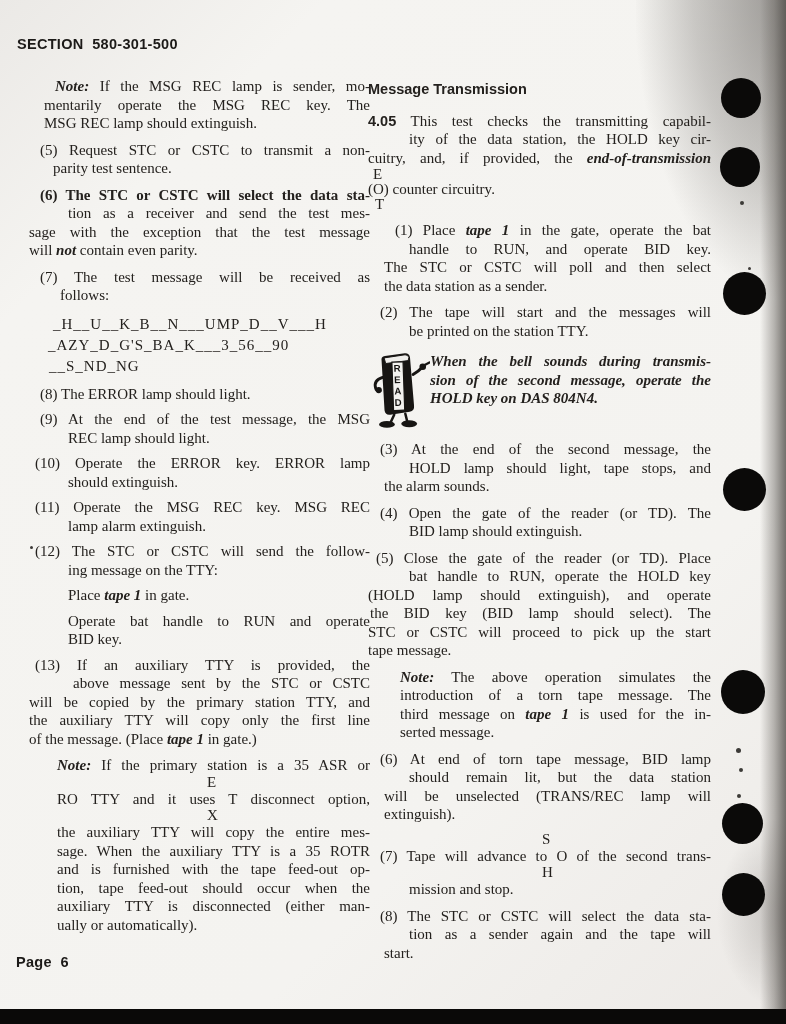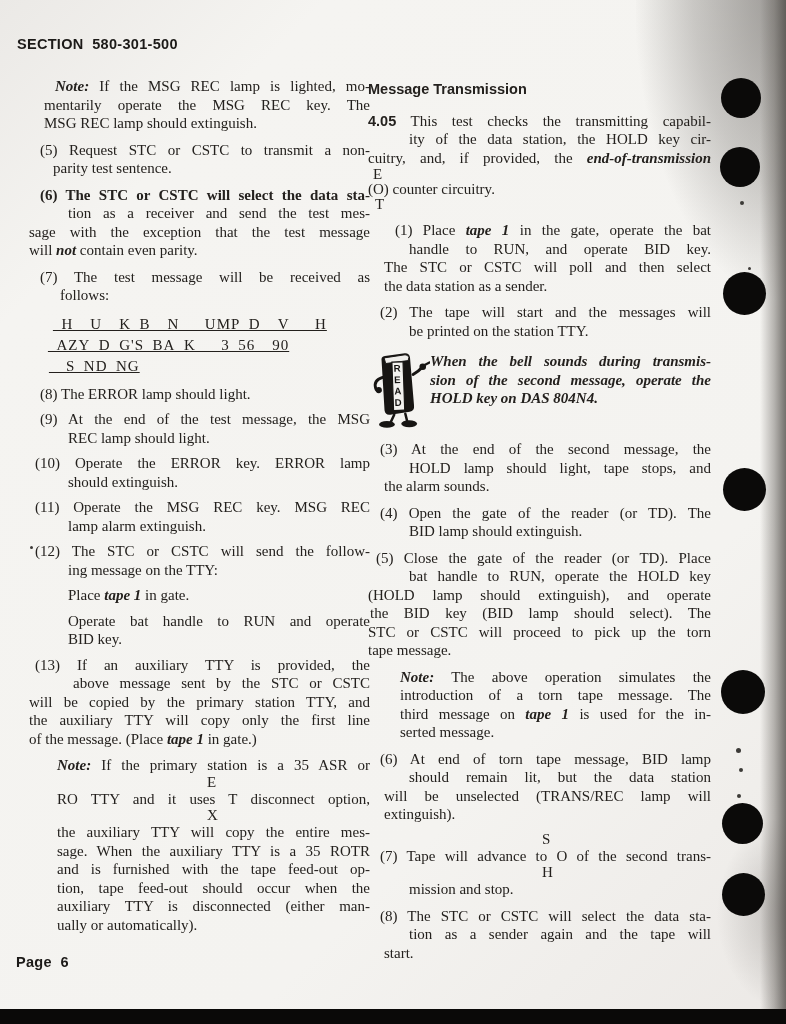--- a/index.html
+++ b/index.html
@@ -15,21 +15,21 @@
   .hdr{left:17px;top:36px;}
   .ftr{left:16px;top:954px;}
   .col{position:absolute;}
   .col-left{left:29px;top:77px;width:341px;}
   .col-right{left:368px;top:80px;width:343px;}
   .block{margin-top:6px;}
   .block:first-child{margin-top:0;}
   .line{font-size:15px;line-height:18.5px;color:#24211e;}
   .line.j{text-align:justify;text-align-last:justify;}
   .line.sl{line-height:15px;}
-  .line.ms{line-height:21px;letter-spacing:1px;white-space:pre;text-decoration:underline;}
+  .line.ms{line-height:21px;letter-spacing:1px;white-space:pre;}
   .bi{font-weight:bold;font-style:italic;}
   .bs{font-family:"Liberation Sans","DejaVu Sans",sans-serif;font-weight:bold;font-size:14.5px;}
   .readnote{position:relative;min-height:82px;}
   .rn-art{position:absolute;left:2px;top:-2px;}
   .rn-text{margin-left:62px;}
   .dot{position:absolute;border-radius:50%;background:#0b0a09;}
   .speck{position:absolute;border-radius:50%;background:#3c3a37;}
   .edge-right{
     position:absolute;top:0;right:0;width:26px;height:100%;
     background:linear-gradient(to right,rgba(110,106,100,0) 0%,rgba(104,100,95,.45) 55%,rgba(82,79,75,.8) 100%);
@@ -49,21 +49,21 @@
 
 <div class="sheet">
   <div class="corner-tr"></div>
   <div class="corner-br"></div>
   <div class="edge-right"></div>
 
   <div class="hdr">SECTION  580-301-500</div>
 
   <div class="col col-left">
       <div class="block" style="margin-top: 0px;">
-        <div class="line j" style="margin-left: 26px;"><span class="bi">Note:</span><span> If the MSG REC lamp is lighted, mo-</span></div>
+        <div class="line j" style="margin-left: 26px;"><span class="bi">Note:</span><span> If the MSG REC lamp is sender, mo-</span></div>
         <div class="line j" style="margin-left: 15px;"><span>mentarily operate the MSG REC key. The</span></div>
         <div class="line" style="margin-left: 15px;"><span>MSG REC lamp should extinguish.</span></div>
       </div>
       <div class="block" style="margin-top: 8px;">
         <div class="line j" style="margin-left: 11px;"><span>(5) Request STC or CSTC to transmit a non-</span></div>
         <div class="line" style="margin-left: 24px;"><span>parity test sentence.</span></div>
       </div>
       <div class="block" style="margin-top: 8px;">
         <div class="line j" style="margin-left: 11px; font-weight: bold;"><span>(6) The STC or CSTC will select the data sta-</span></div>
         <div class="line j" style="margin-left: 39px;"><span>tion as a receiver and send the test mes-</span></div>
@@ -180,21 +180,21 @@
       </div>
       <div class="block" style="margin-top: 8px;">
         <div class="line j" style="margin-left: 12px;"><span>(4) Open the gate of the reader (or TD). The</span></div>
         <div class="line" style="margin-left: 41px;"><span>BID lamp should extinguish.</span></div>
       </div>
       <div class="block" style="margin-top: 8px;">
         <div class="line j" style="margin-left: 8px;"><span>(5) Close the gate of the reader (or TD). Place</span></div>
         <div class="line j" style="margin-left: 41px;"><span>bat handle to RUN, operate the HOLD key</span></div>
         <div class="line j"><span>(HOLD lamp should extinguish), and operate</span></div>
         <div class="line j" style="margin-left: 2px;"><span>the BID key (BID lamp should select). The</span></div>
-        <div class="line j"><span>STC or CSTC will proceed to pick up the torn</span></div>
+        <div class="line j"><span>STC or CSTC will proceed to pick up the start</span></div>
         <div class="line"><span>tape message.</span></div>
       </div>
       <div class="block" style="margin-top: 8px;">
         <div class="line j" style="margin-left: 32px;"><span class="bi">Note:</span><span> The above operation simulates the</span></div>
         <div class="line j" style="margin-left: 32px;"><span>introduction of a torn tape message. The</span></div>
         <div class="line j" style="margin-left: 32px;"><span>third message on </span><span class="bi">tape 1</span><span> is used for the in-</span></div>
         <div class="line" style="margin-left: 32px;"><span>serted message.</span></div>
       </div>
       <div class="block" style="margin-top: 8px;">
         <div class="line j" style="margin-left: 12px;"><span>(6) At end of torn tape message, BID lamp</span></div>

